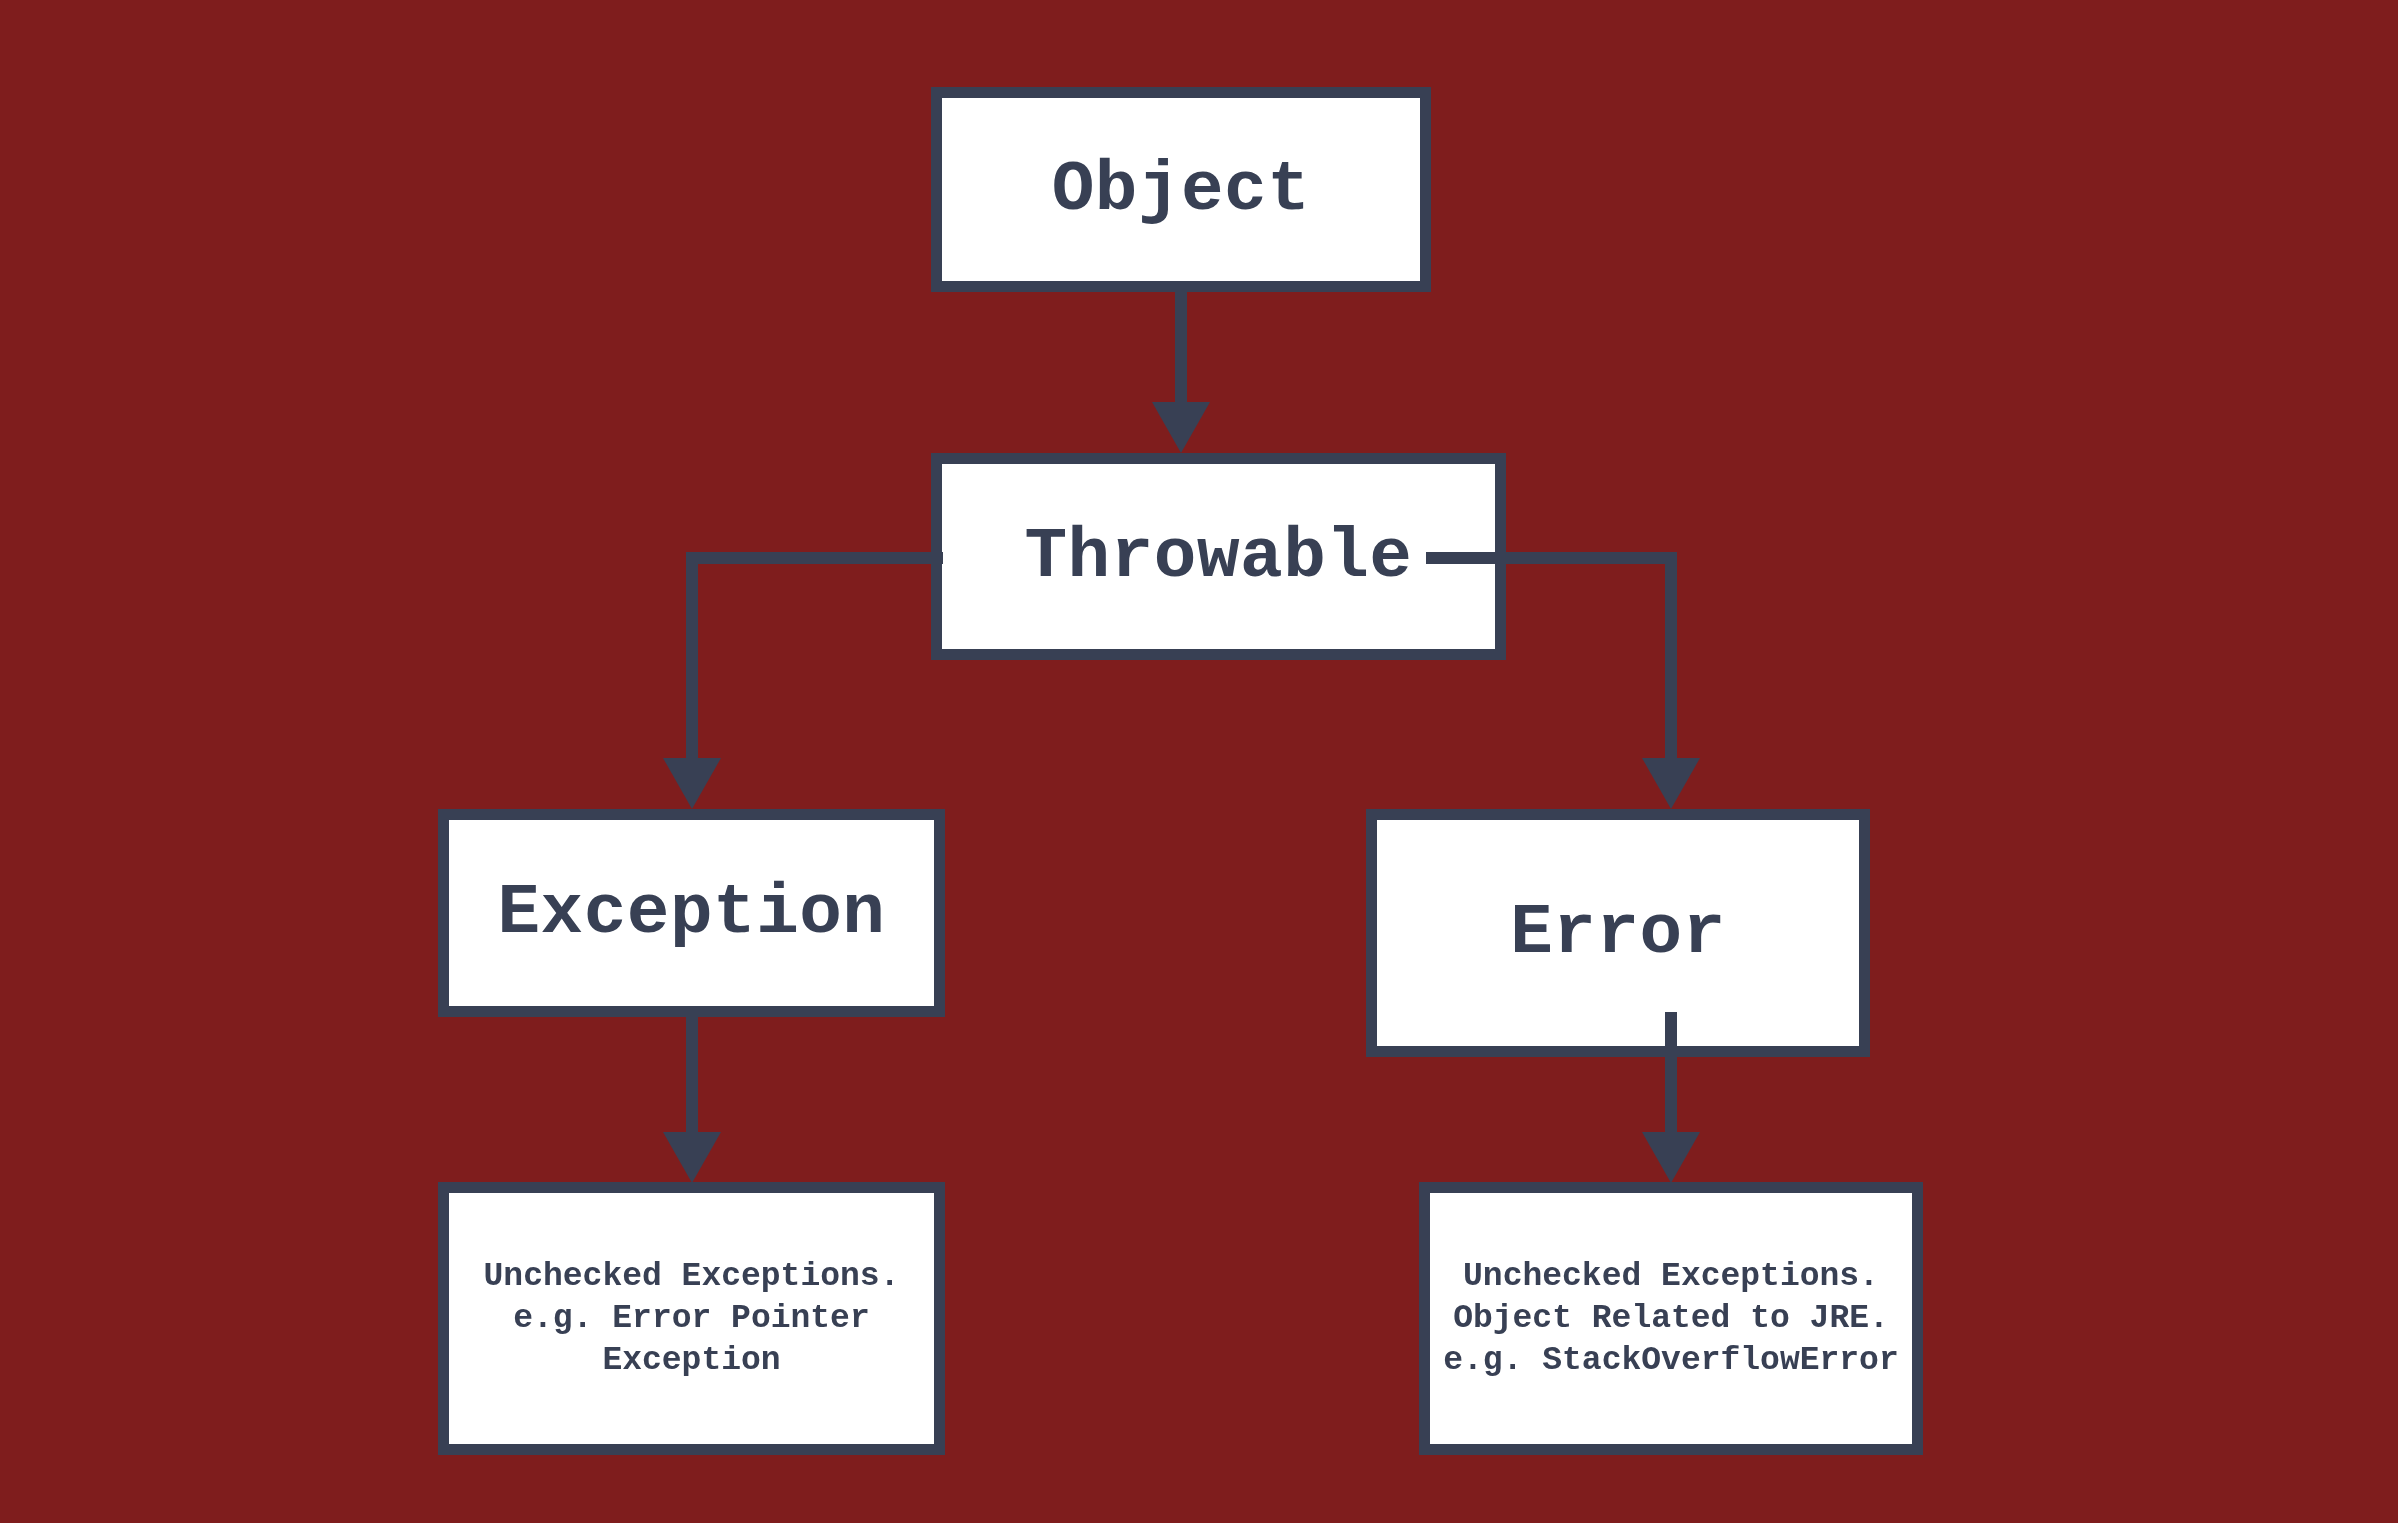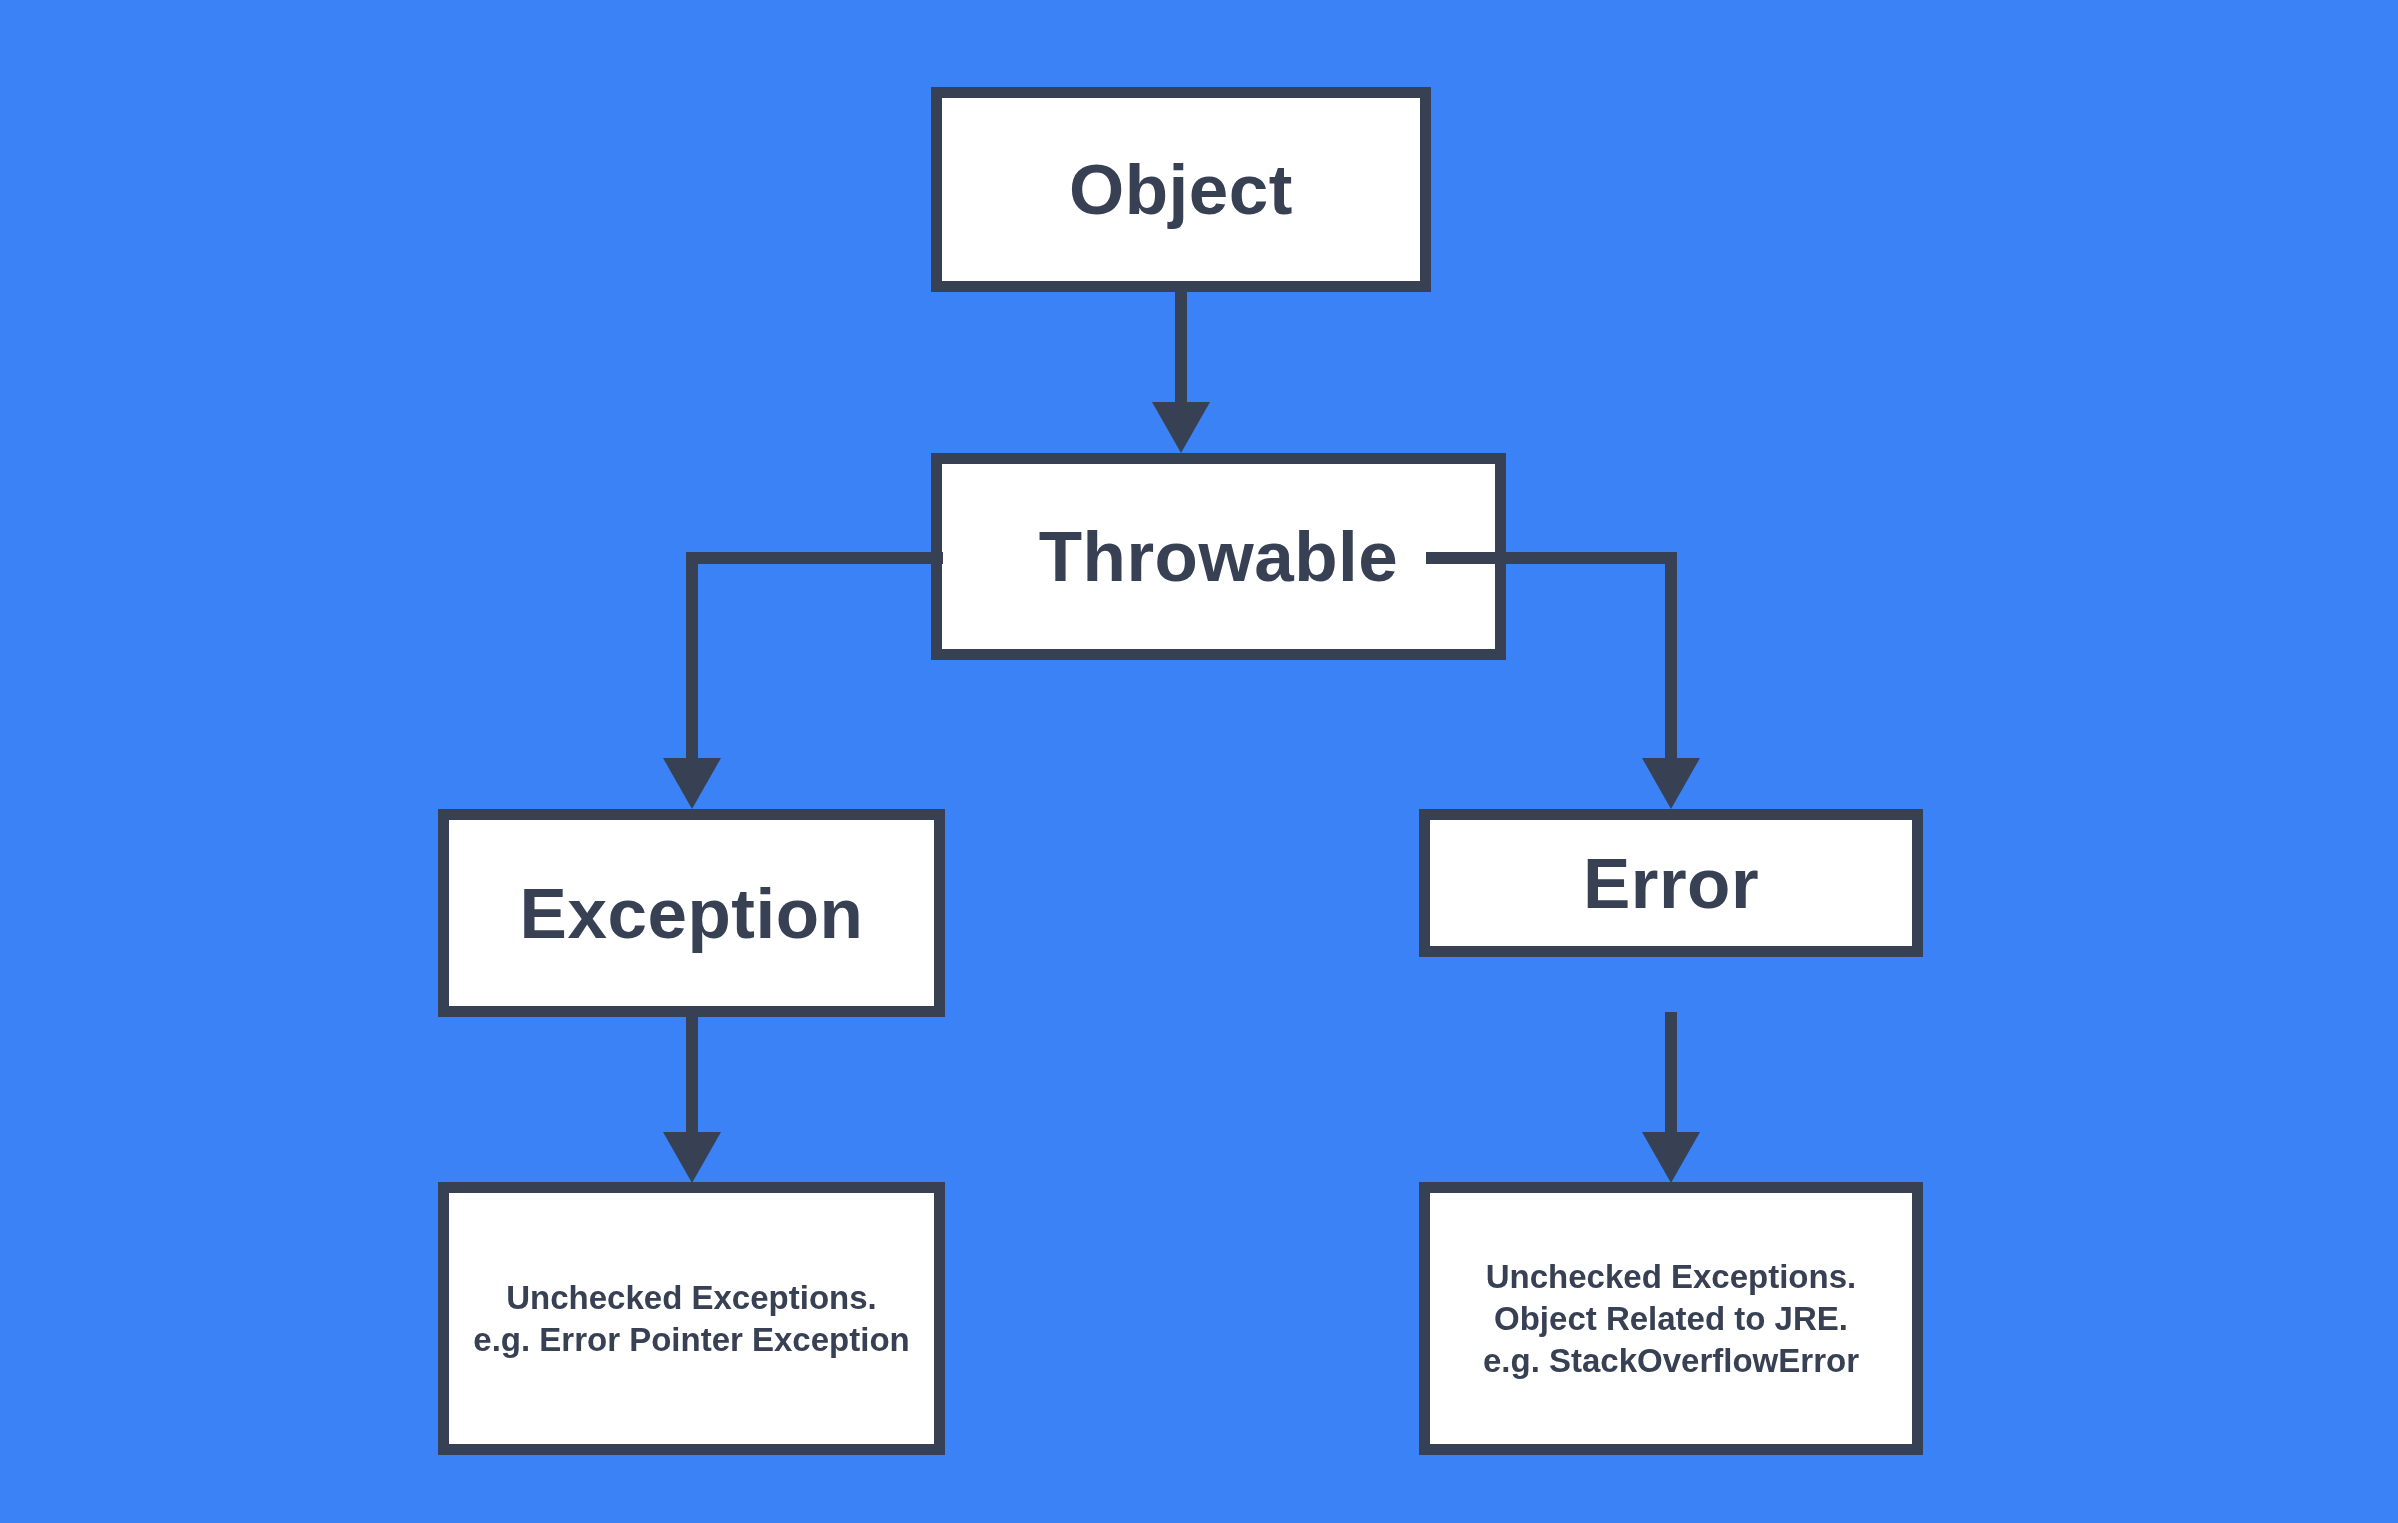--- a/index.html
+++ b/index.html
@@ -37,21 +37,21 @@
     height: 0;
     border-left: 29px solid transparent;
     border-right: 29px solid transparent;
     border-top: 51px solid var(--stroke);
   }
 
   
   #node-object     { left: 931px;  top: 87px;   width: 500px; height: 205px; }
   #node-throwable  { left: 931px;  top: 453px;  width: 575px; height: 207px; }
   #node-exception  { left: 438px;  top: 809px;  width: 507px; height: 208px; }
-  #node-error      { left: 1419px; top: 809px;  width: 504px; height: 148px; text-align: center; }
+  #node-error      { left: 1366px; top: 809px;  width: 504px; height: 248px; text-align: center; }
   #note-exception  { left: 438px;  top: 1182px; width: 507px; height: 273px; }
   #note-error      { left: 1419px; top: 1182px; width: 504px; height: 273px; }
 
   
   #stem-object-throwable    { left: 1175px; top: 290px;  width: 12px;  height: 112px; }
   #head-object-throwable    { left: 1152px; top: 402px; }
 
   #h-throwable-exception    { left: 686px;  top: 552px;  width: 257px; height: 12px; }
   #v-throwable-exception    { left: 686px;  top: 552px;  width: 12px;  height: 206px; }
   #head-throwable-exception { left: 663px;  top: 758px; }
@@ -62,21 +62,21 @@
 
   #stem-exception-note      { left: 686px;  top: 1012px; width: 12px;  height: 120px; }
   #head-exception-note      { left: 663px;  top: 1132px; }
 
   #stem-error-note          { left: 1665px; top: 1012px; width: 12px;  height: 120px; }
   #head-error-note          { left: 1642px; top: 1132px; }
 </style>
 </head>
 <body>
 
-<div class="canvas" style="background: #3b82f6;">
+<div class="canvas" style="background: #7f1d1d; font-family: Liberation Mono, monospace;">
 
   <div class="node node-label" id="node-object">
     <span>Object</span>
   </div>
 
   <div class="line" id="stem-object-throwable"></div>
   <div class="arrowhead" id="head-object-throwable"></div>
 
   <div class="node node-label" id="node-throwable">
     <span>Throwable</span>

